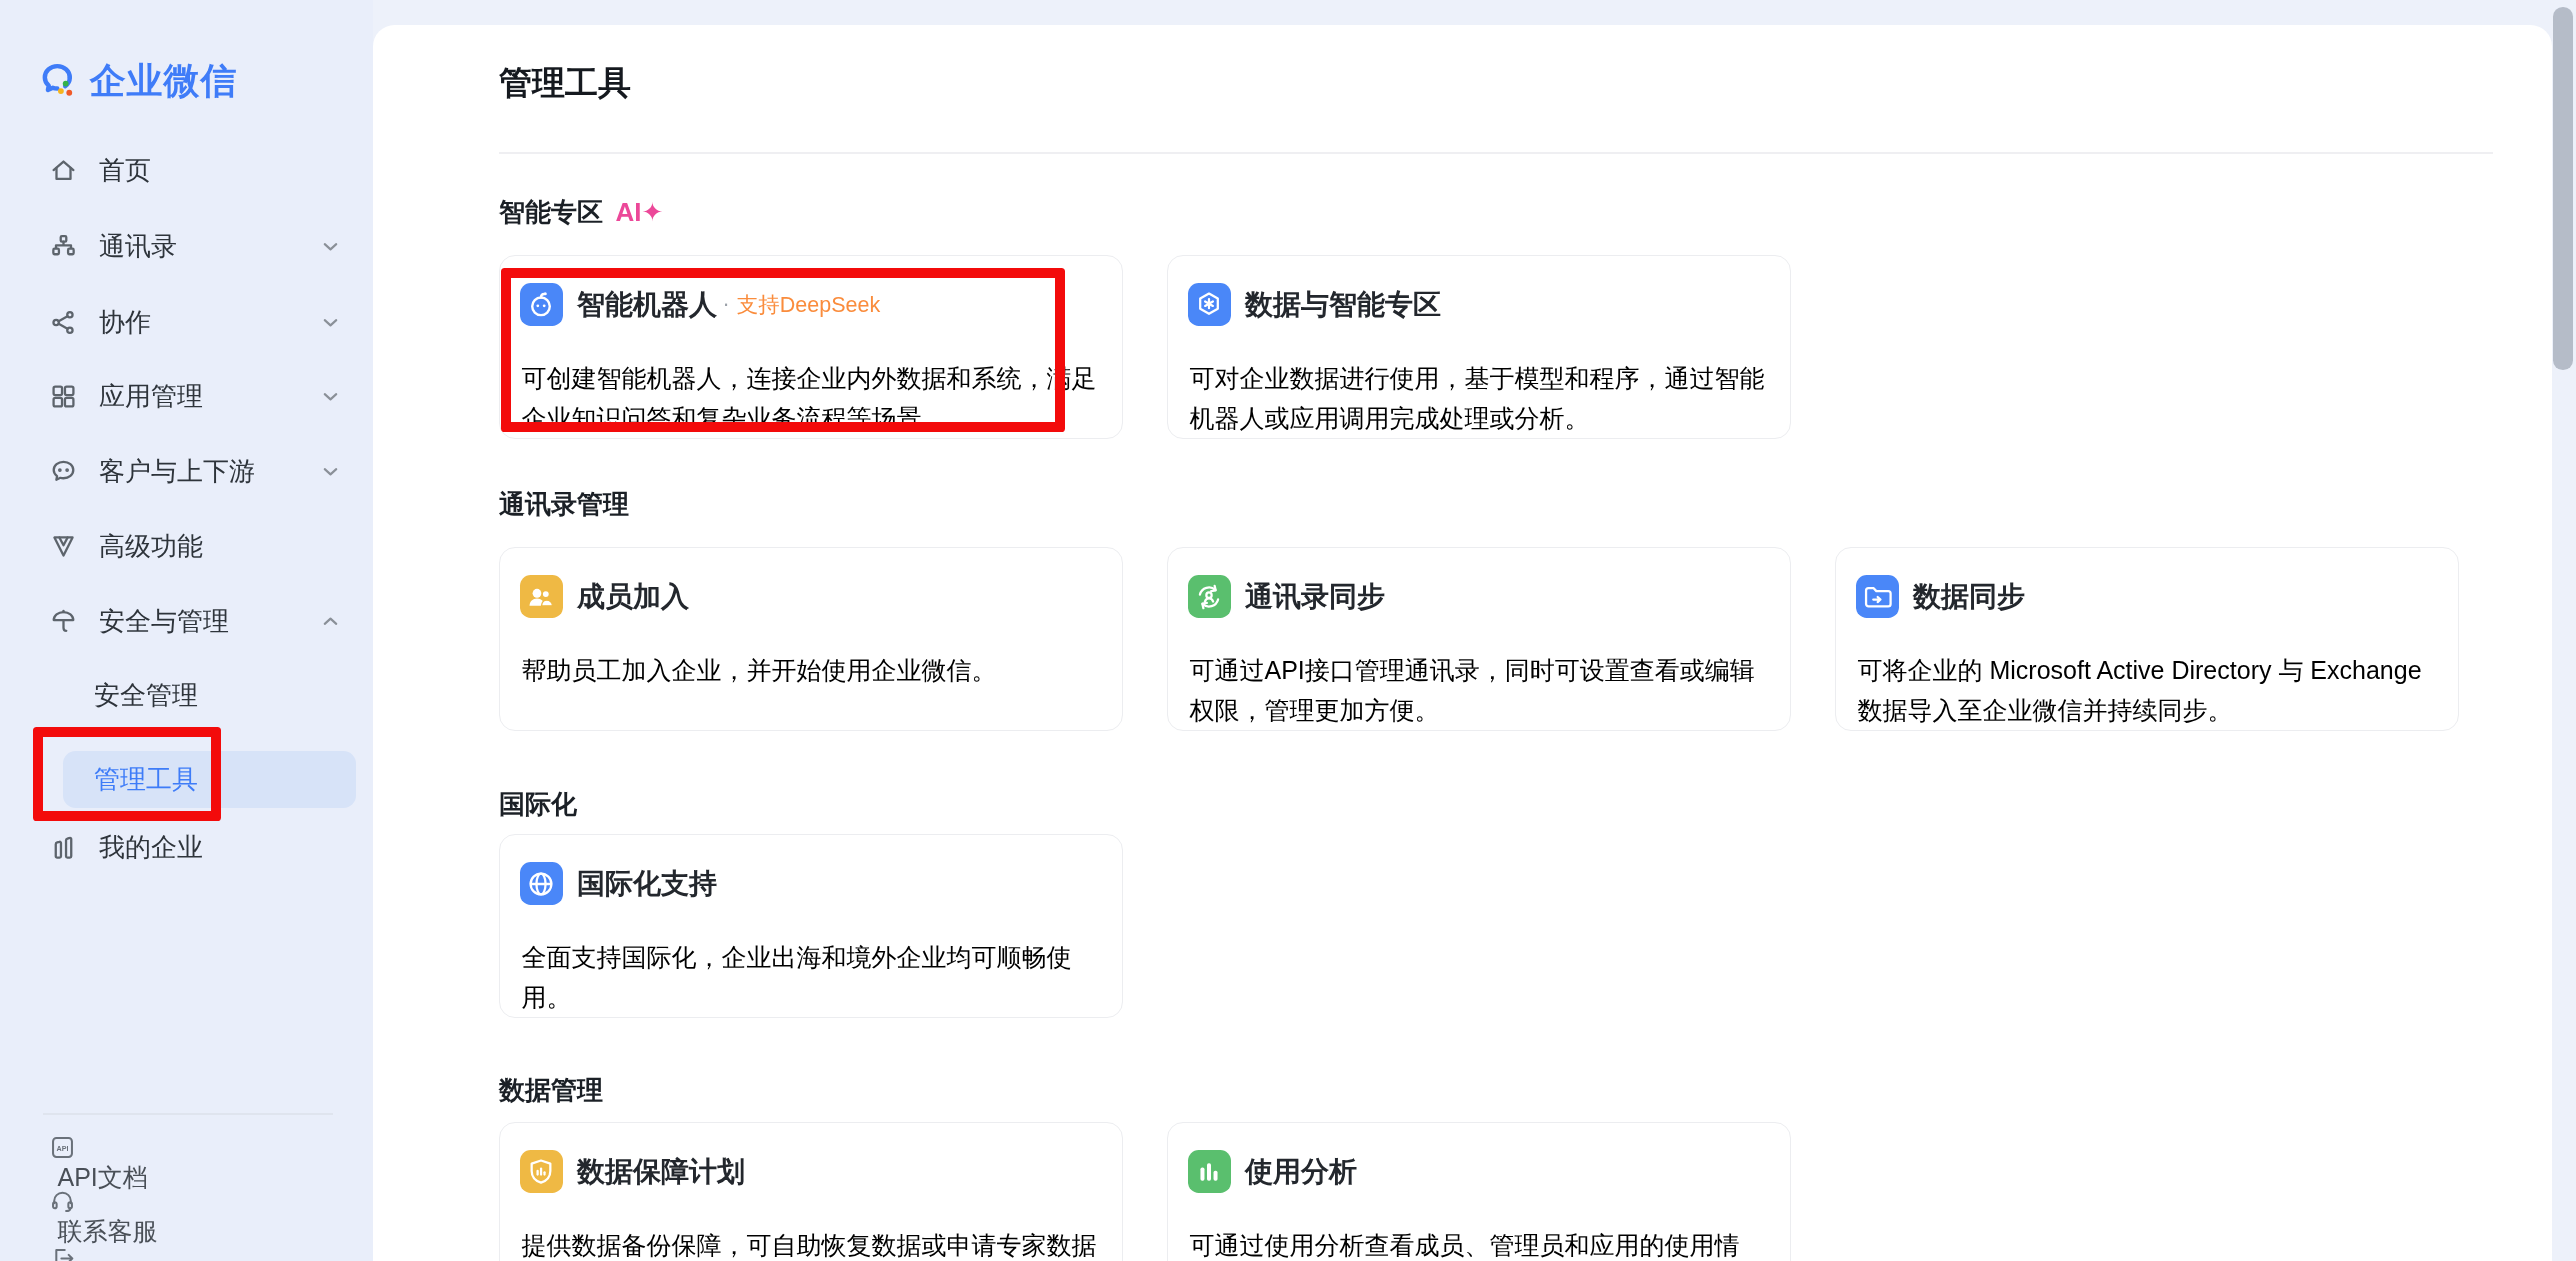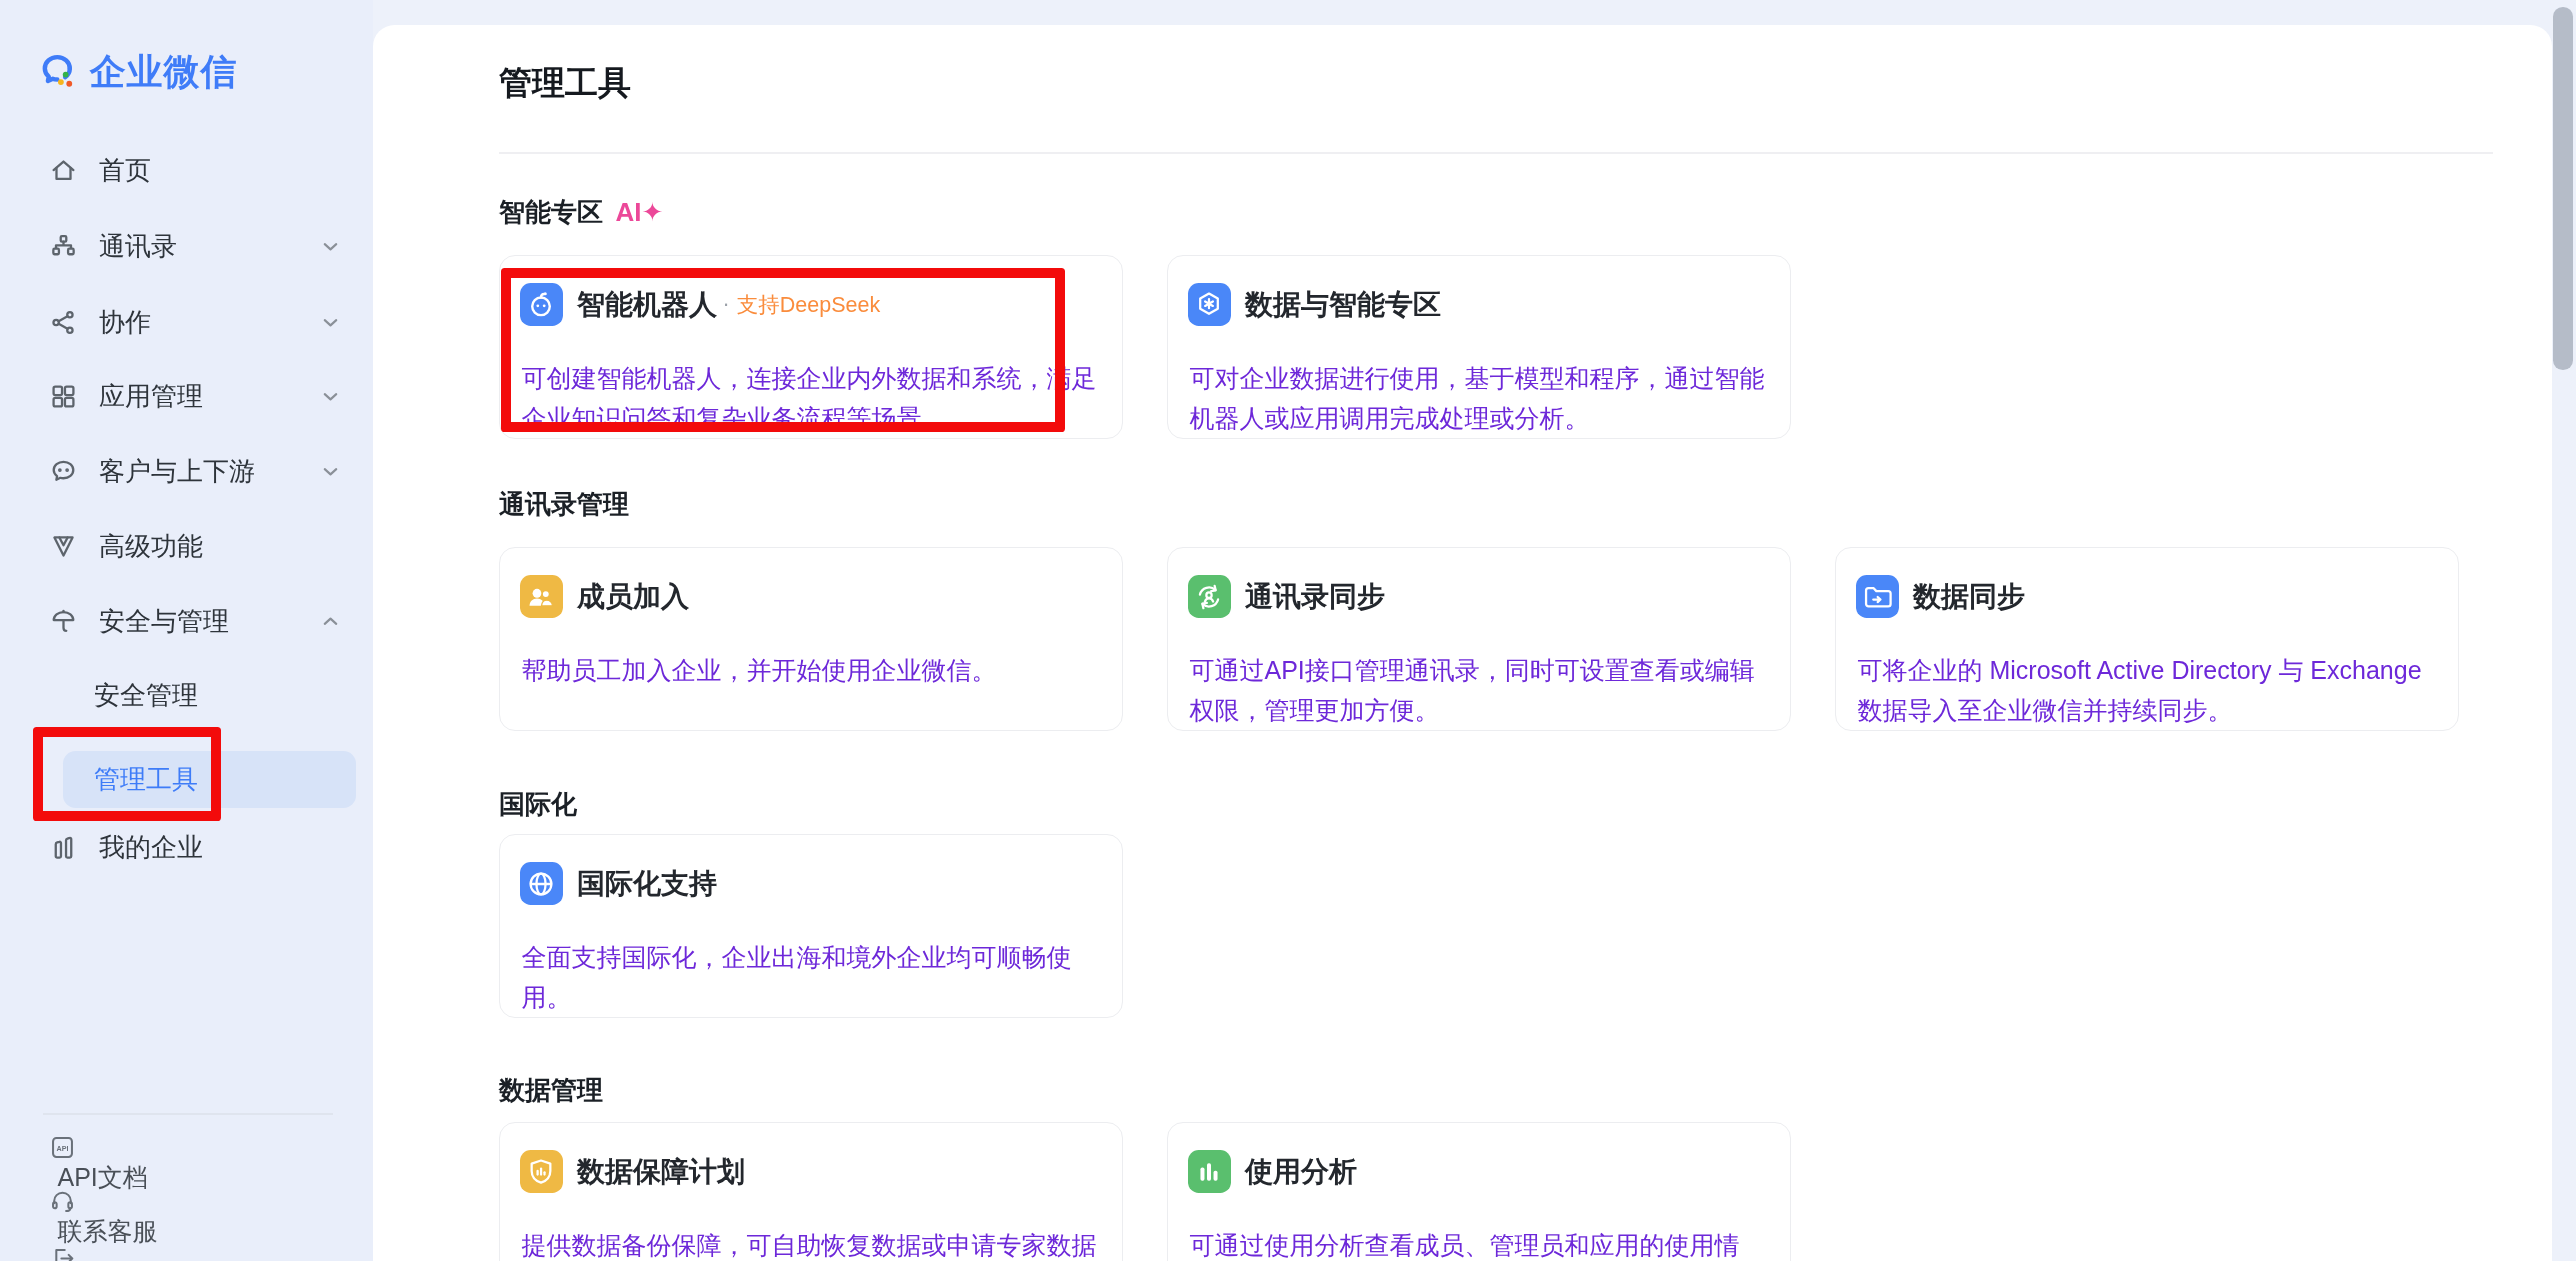--- a/index.html
+++ b/index.html
@@ -5,21 +5,21 @@
   * { margin:0; padding:0; box-sizing:border-box; }
   html,body { width:2576px; height:1261px; overflow:hidden; }
   body {
     position:relative;
     background:#edf1fa;
     font-family:"Liberation Sans","DejaVu Sans",sans-serif;
     color:#15191f;
   }
   
   .sidebar { position:absolute; left:0; top:0; width:373px; height:1261px; background:#e9eefa; }
-  .logo { position:absolute; left:38px; top:48px; display:flex; align-items:center; gap:10.7px; cursor:pointer; }
+  .logo { position:absolute; left:38px; top:57px; display:flex; align-items:center; gap:10.7px; cursor:pointer; }
   .logo-text { font-size:36px; font-weight:bold; color:#3f7cf8; letter-spacing:0.9px; }
   .nav-item {
     position:absolute; left:36px; width:313px; height:54px;
     display:flex; align-items:center; cursor:pointer; color:#2e343b;
   }
   .nav-item .nicon { width:29px; height:29px; margin-left:12.5px; flex:0 0 auto; color:#5d646c; }
   .nav-item .nlabel { font-size:26px; margin-left:21.5px; white-space:nowrap; }
   .nav-item .chev { margin-left:auto; margin-right:7.2px; width:23px; height:23px; color:#8a9098; }
   .nav-sub .nlabel { margin-left:58px; }
   .nav-active {
@@ -46,21 +46,21 @@
   .tile { position:absolute; left:19.7px; top:27px; width:43px; height:43px; border-radius:10.7px;
           display:flex; align-items:center; justify-content:center; color:#fff; }
   .tile svg { width:32px; height:32px; }
   .tile-blue { background:#4a87f8; }
   .tile-yellow { background:#efb944; }
   .tile-green { background:#5abf6e; }
   .card-head { position:absolute; left:77px; top:27px; height:43px; display:flex; align-items:center; white-space:nowrap; }
   .card-title { font-size:28px; font-weight:600; color:#23272d; }
   .tag-sep { font-size:21.5px; color:#9aa0a8; margin:0 7.2px 0 5.4px; }
   .card-tag { font-size:21.5px; color:#fa8c3c; }
-  .card-desc { position:absolute; left:21.5px; top:102px; right:25px; font-size:25px; line-height:40px; color:#6d28d9; }
+  .card-desc { position:absolute; left:21.5px; top:102px; right:25px; font-size:25px; line-height:40px; color:#000000; }
   
   .redbox { position:absolute; border:10.7px solid #f30b0b; border-radius:3.6px; pointer-events:none; z-index:40; }
   .redbox-card { left:128px; top:243px; width:564px; height:164px; }
   .redbox-nav { left:33px; top:727px; width:188px; height:94px; }
   
   .scroll-thumb { position:absolute; left:2553px; top:7.2px; width:19.7px; height:363px; background:#b5bcc8; border-radius:9.8px; cursor:pointer; }
   svg { display:block; }
 </style>
 </head>
 <body>

